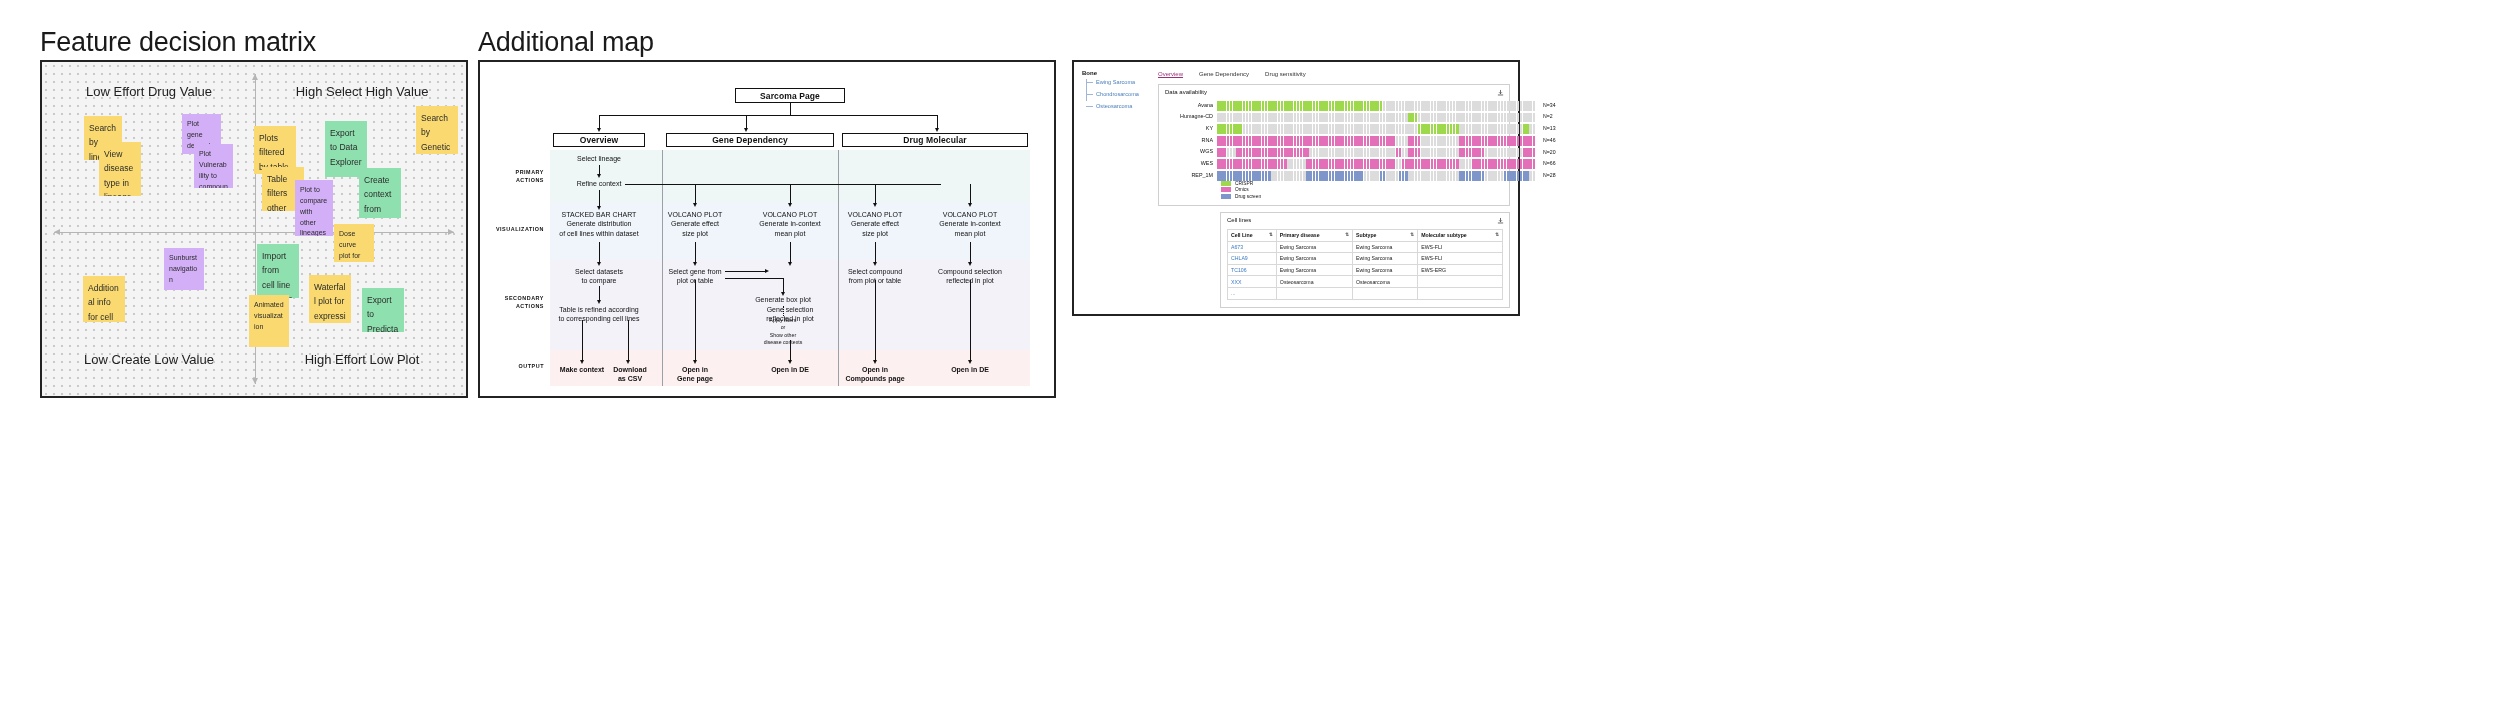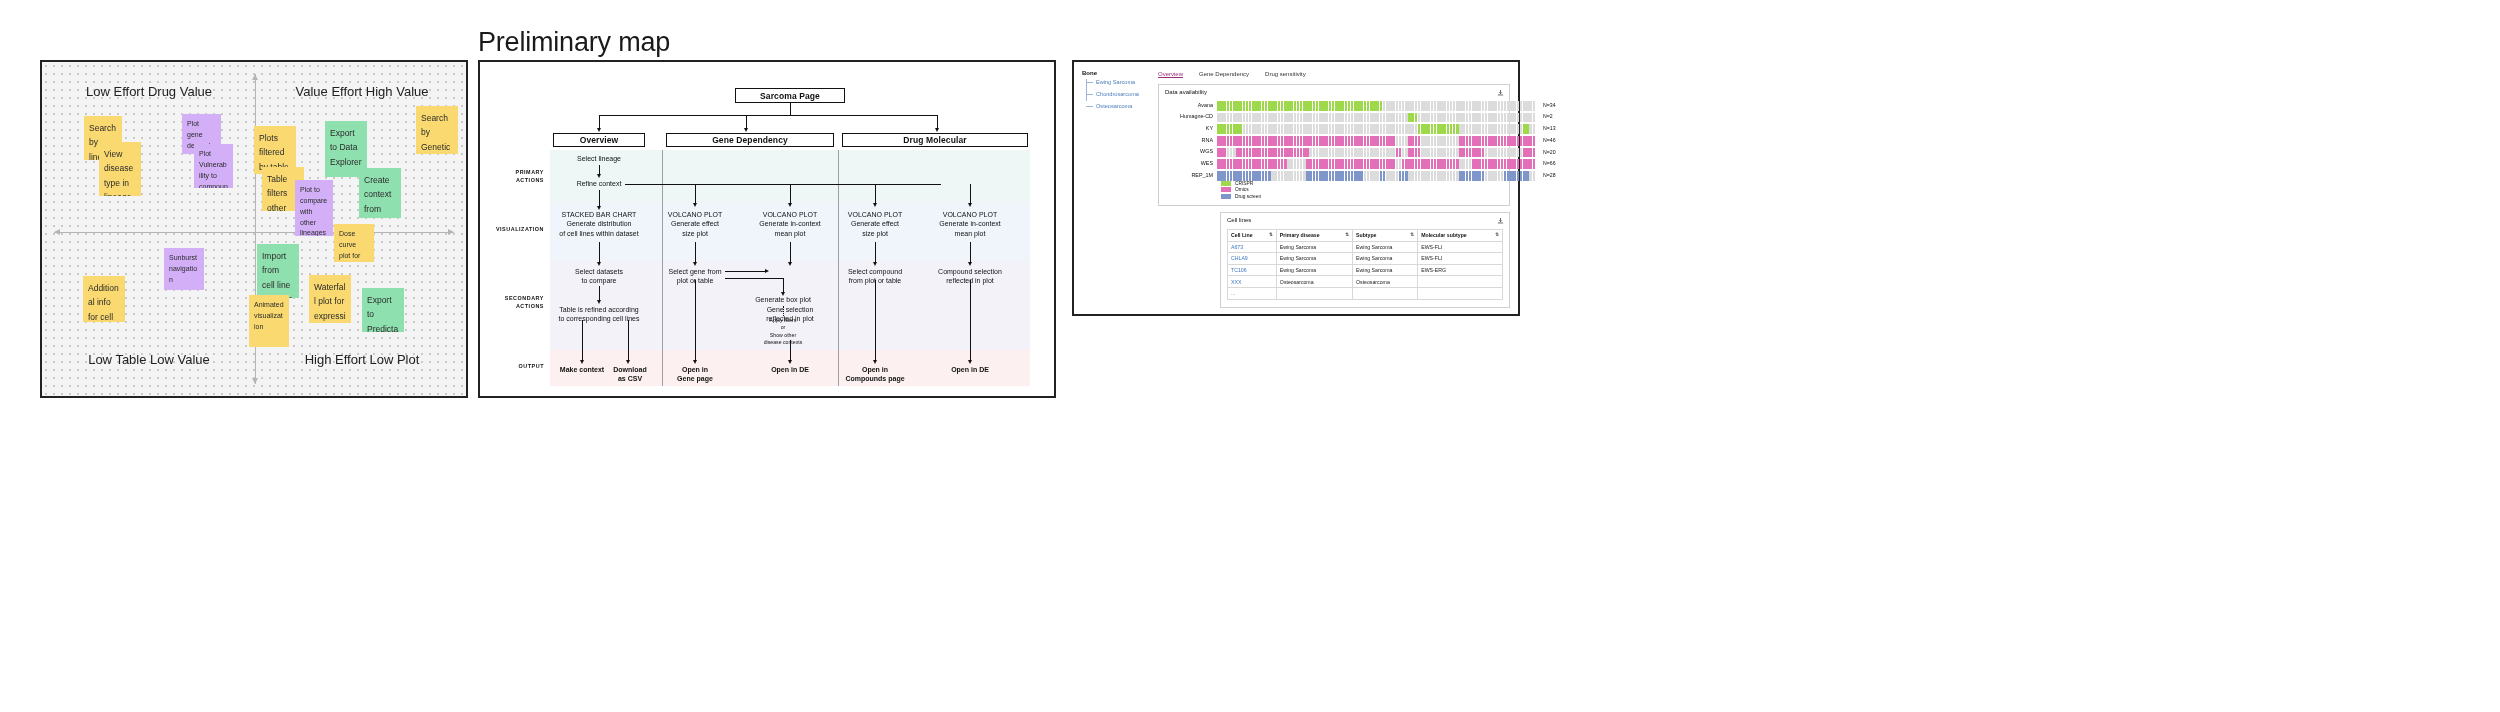--- a/index.html
+++ b/index.html
@@ -176,30 +176,31 @@
   }
   .tbl th { font-weight:700; color:#111; }
   .tbl td.link { color:#3b78c4; }
   .sort-ic { float:right; opacity:.7; font-size:4.6px; }
 </style>
 </head>
 <body>
 
 <div class="board">
 
-  <div class="sec-title" style="left:478px; top:27px;">Preliminary map</div>
+  <div class="sec-title" style="left:40px; top:27px;">Feature decision matrix</div>
+  <div class="sec-title" style="left:478px; top:27px;">Additional map</div>
 
   <div class="panel" id="panel1">
     <div class="dots"></div>
     <div class="axis-v"></div>
     <div class="axis-h"></div>
 
     <div class="quad-label" style="left:107px; top:22px;">Low Effort Drug Value</div>
-    <div class="quad-label" style="left:320px; top:22px;">Value Effort High Value</div>
-    <div class="quad-label" style="left:107px; top:290px;">Low Table Low Value</div>
+    <div class="quad-label" style="left:320px; top:22px;">High Select High Value</div>
+    <div class="quad-label" style="left:107px; top:290px;">Low Create Low Value</div>
     <div class="quad-label" style="left:320px; top:290px;">High Effort Low Plot</div>
 
     <div class="note yellow lg" style="left:42px; top:54px; width:38px; height:44px;">Search by lineage</div>
     <div class="note yellow lg" style="left:57px; top:80px; width:42px; height:54px;">View disease type in lineage</div>
     <div class="note purple" style="left:140px; top:52px; width:39px; height:40px;">Plot gene dependency</div>
     <div class="note purple" style="left:152px; top:82px; width:39px; height:44px;">Plot Vulnerability to compound</div>
 
     <div class="note yellow lg" style="left:212px; top:64px; width:42px; height:48px;">Plots filtered by table</div>
     <div class="note yellow lg" style="left:220px; top:105px; width:42px; height:44px;">Table filters other</div>
     <div class="note purple" style="left:253px; top:118px; width:38px; height:56px;">Plot to compare with other lineages</div>

